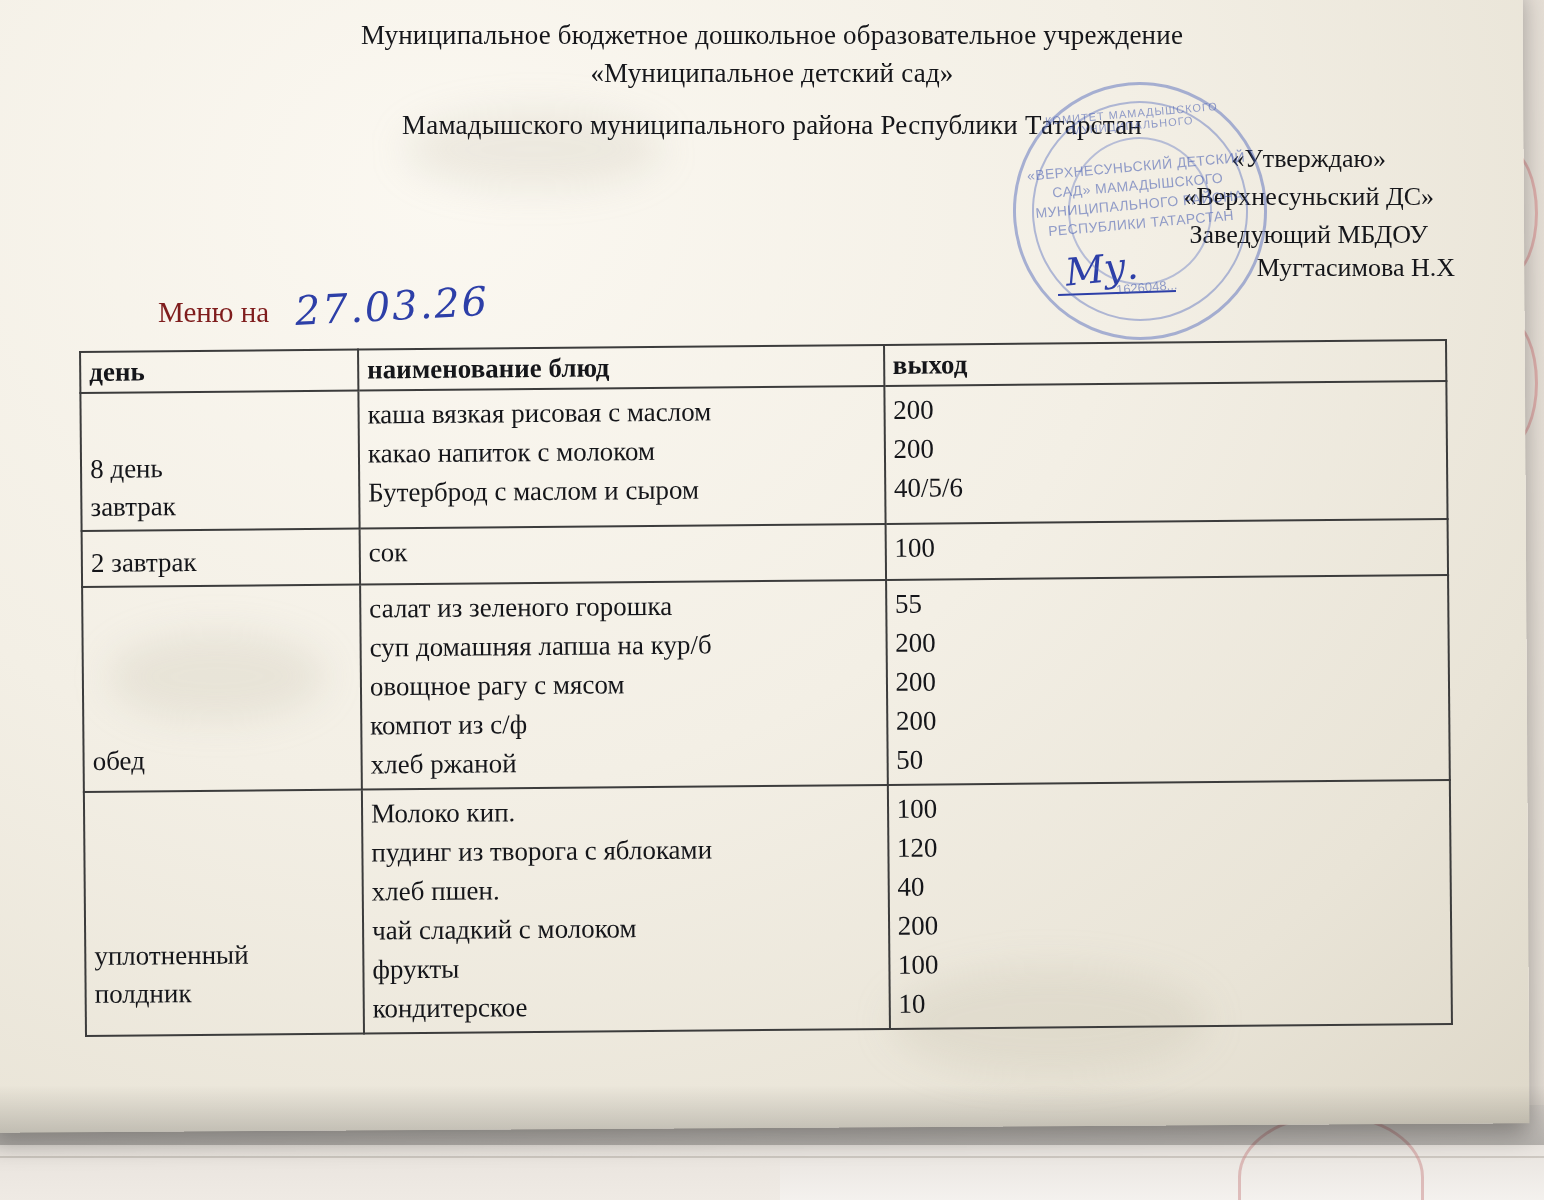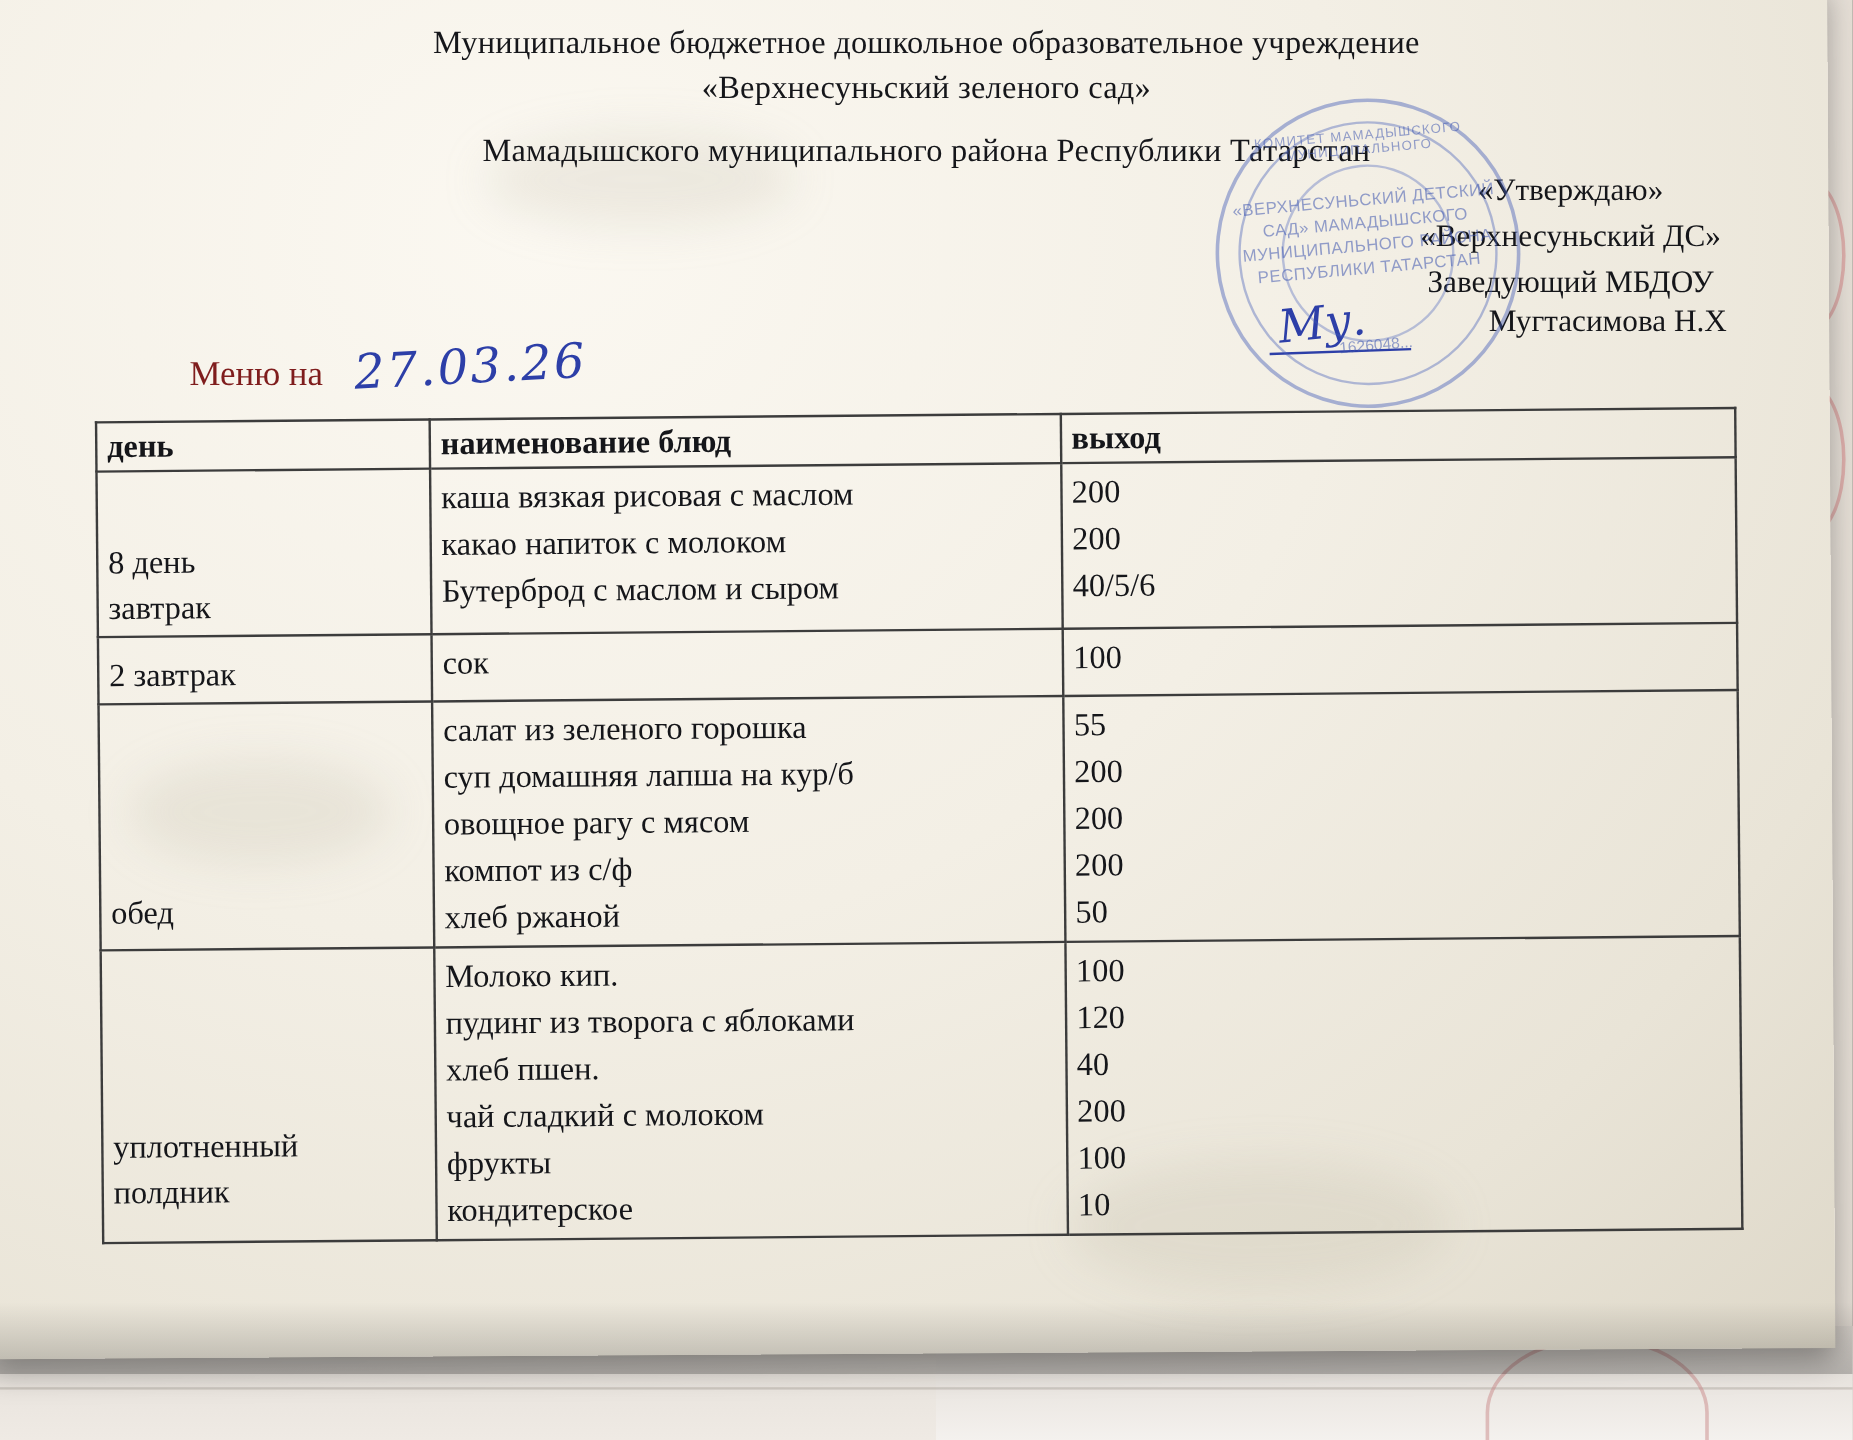--- a/index.html
+++ b/index.html
@@ -117,21 +117,21 @@
     top: 140px;
     text-align: center;
     color: #15161a;
     font-size: 26px;
     line-height: 38px;
   }
   .approve div { white-space: nowrap; }
 
   .sign-name {
     position: absolute;
-    right: 105px;
+    right: 89px;
     top: 253px;
     font-size: 26px;
     color: #15161a;
   }
 
   .menu-label {
     position: absolute;
     left: 158px;
     top: 296px;
     font-size: 29px;
@@ -264,21 +264,21 @@
   <div class="bg-curve"></div>
 
   <div class="sheet">
     <div class="blotch" style="left:120px;top:640px;width:220px;height:90px;"></div>
     <div class="blotch" style="left:900px;top:980px;width:320px;height:110px;"></div>
     <div class="blotch" style="left:420px;top:120px;width:260px;height:80px;"></div>
   </div>
   <div class="sheet-shadow-bottom"></div>
 
   <div class="hdr hdr1">Муниципальное бюджетное дошкольное образовательное  учреждение</div>
-  <div class="hdr hdr2">«Верхнесуньский зеленого сад»</div>
+  <div class="hdr hdr2">«Муниципальное детский сад»</div>
   <div class="hdr hdr3">Мамадышского муниципального района Республики Татарстан</div>
 
   <div class="approve">
     <div>«Утверждаю»</div>
     <div>«Верхнесуньский ДС»</div>
     <div>Заведующий МБДОУ</div>
   </div>
   <div class="sign-name">Мугтасимова Н.Х</div>
   <div class="sign-scribble">Му.</div>
   <div class="sign-underline"></div>

